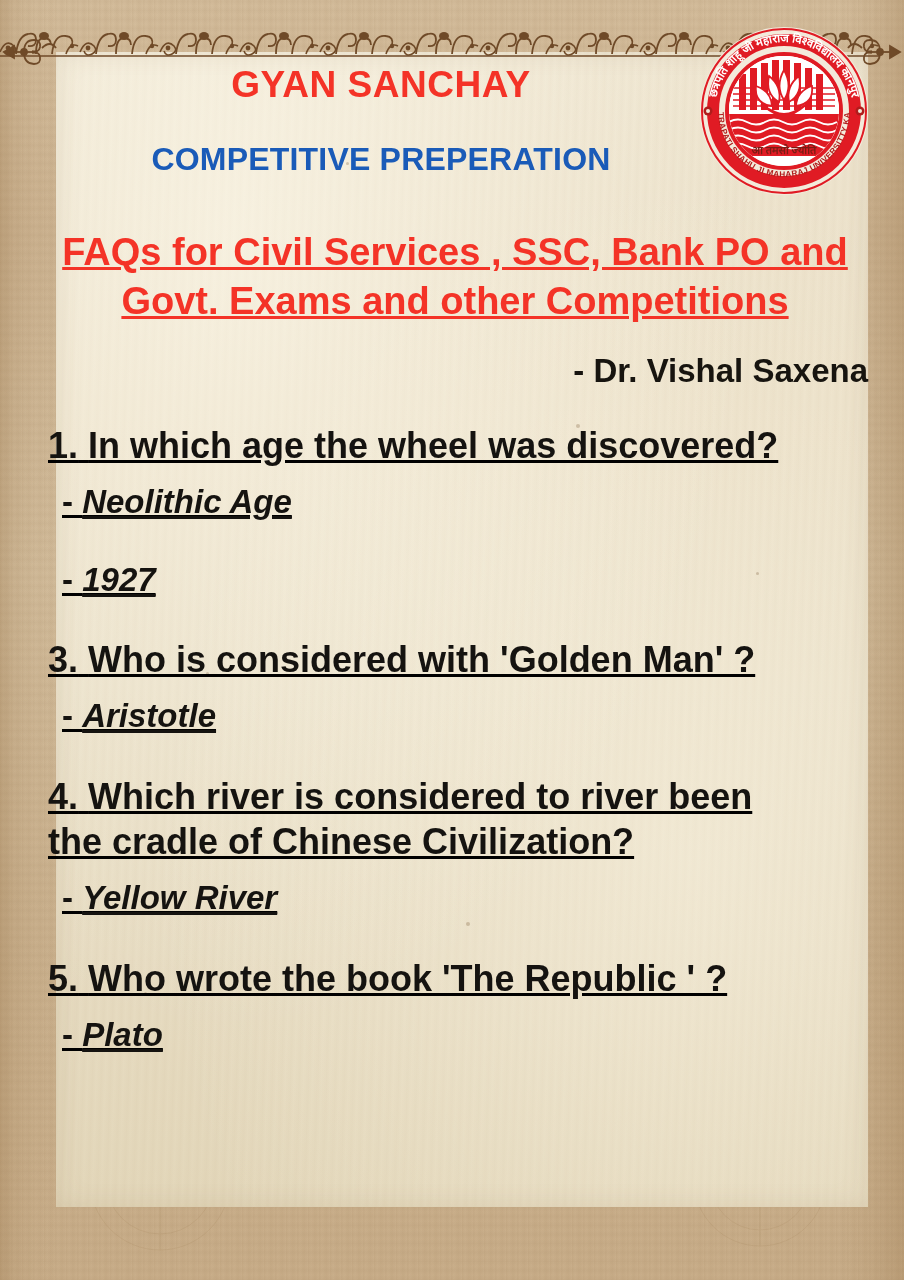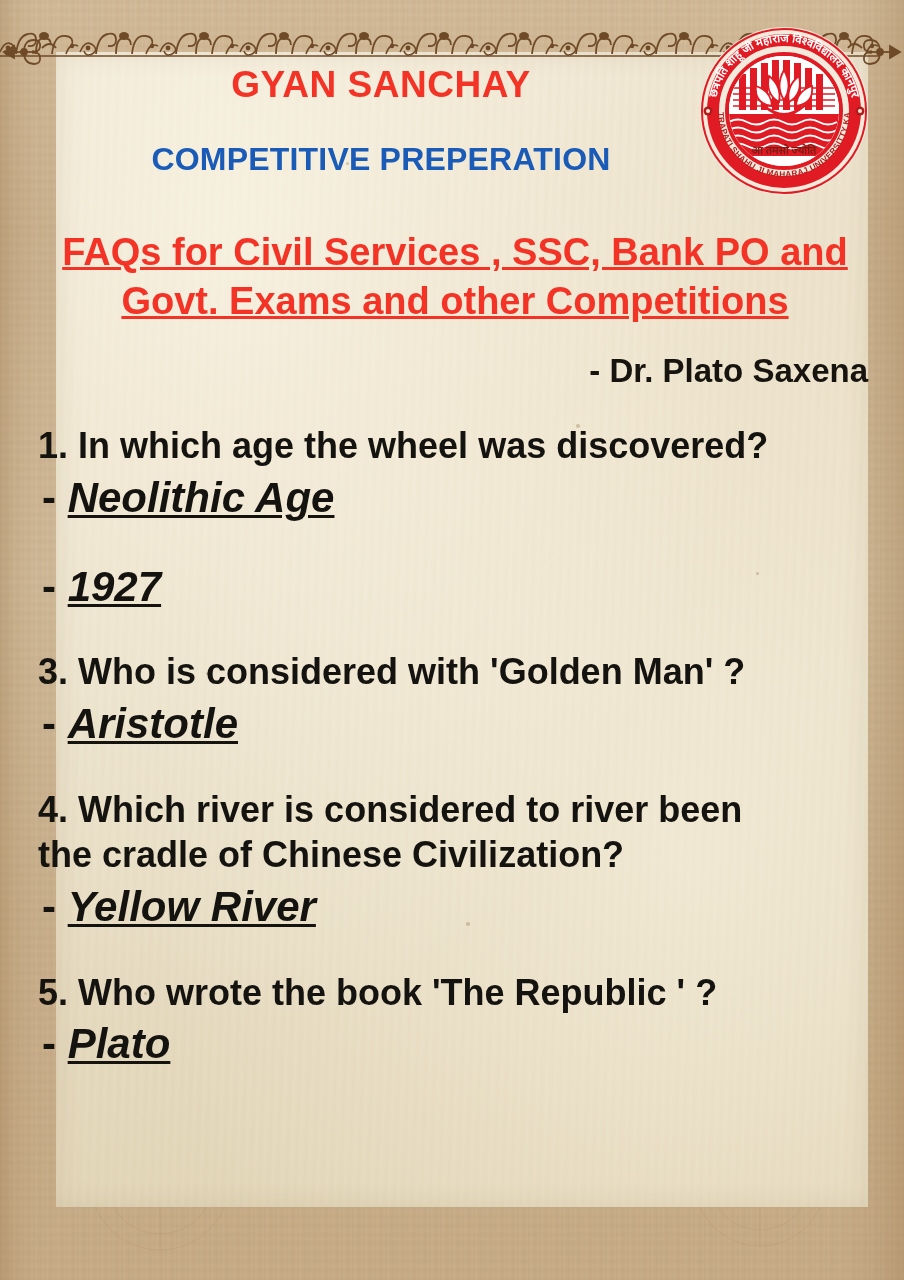--- a/index.html
+++ b/index.html
@@ -92,32 +92,32 @@
     color:#f43327;
     text-decoration:underline;
   }
   .author{
     position:absolute;right:36px;top:352px;
     font-size:33px;font-weight:bold;
     color:#17140f;
   }
 
   .qa-list{
-    position:absolute;left:38px;top:424px;width:840px;
+    position:absolute;left:48px;top:424px;width:840px;text-decoration:underline;
   }
   .qa-item{margin-bottom:38px;}
   .qa-q{
     font-size:36px;font-weight:bold;line-height:1.22;
     color:#151310;
     margin:0 0 2px 0;
   }
   .qa-a{
-    font-size:42px;font-weight:bold;line-height:1.22;
+    font-size:33px;font-weight:bold;line-height:1.22;
     color:#151310;
-    margin:4px;
+    margin:14px;
     white-space:nowrap;
   }
   .qa-a .ans{
     font-style:italic;
     text-decoration:underline;
     text-decoration-thickness:3px;
     text-underline-offset:3px;
   }
 </style>
 </head>
@@ -299,21 +299,21 @@
   </svg>
 
   <div class="title">GYAN SANCHAY</div>
   <div class="subtitle">COMPETITIVE PREPERATION</div>
 
   <div class="tagline">
     <div>FAQs for Civil Services , SSC, Bank PO and</div>
     <div>Govt. Exams and other Competitions</div>
   </div>
 
-  <div class="author">- Dr. Plato Saxena</div>
+  <div class="author">- Dr. Vishal Saxena</div>
 
   <div class="qa-list">
 
     <div class="qa-item">
       <div class="qa-q">
         <span>1.</span>
         <span>In which age the wheel was discovered?</span>
       </div>
       <div class="qa-a">
         <span>- </span><span class="ans">Neolithic Age</span>

